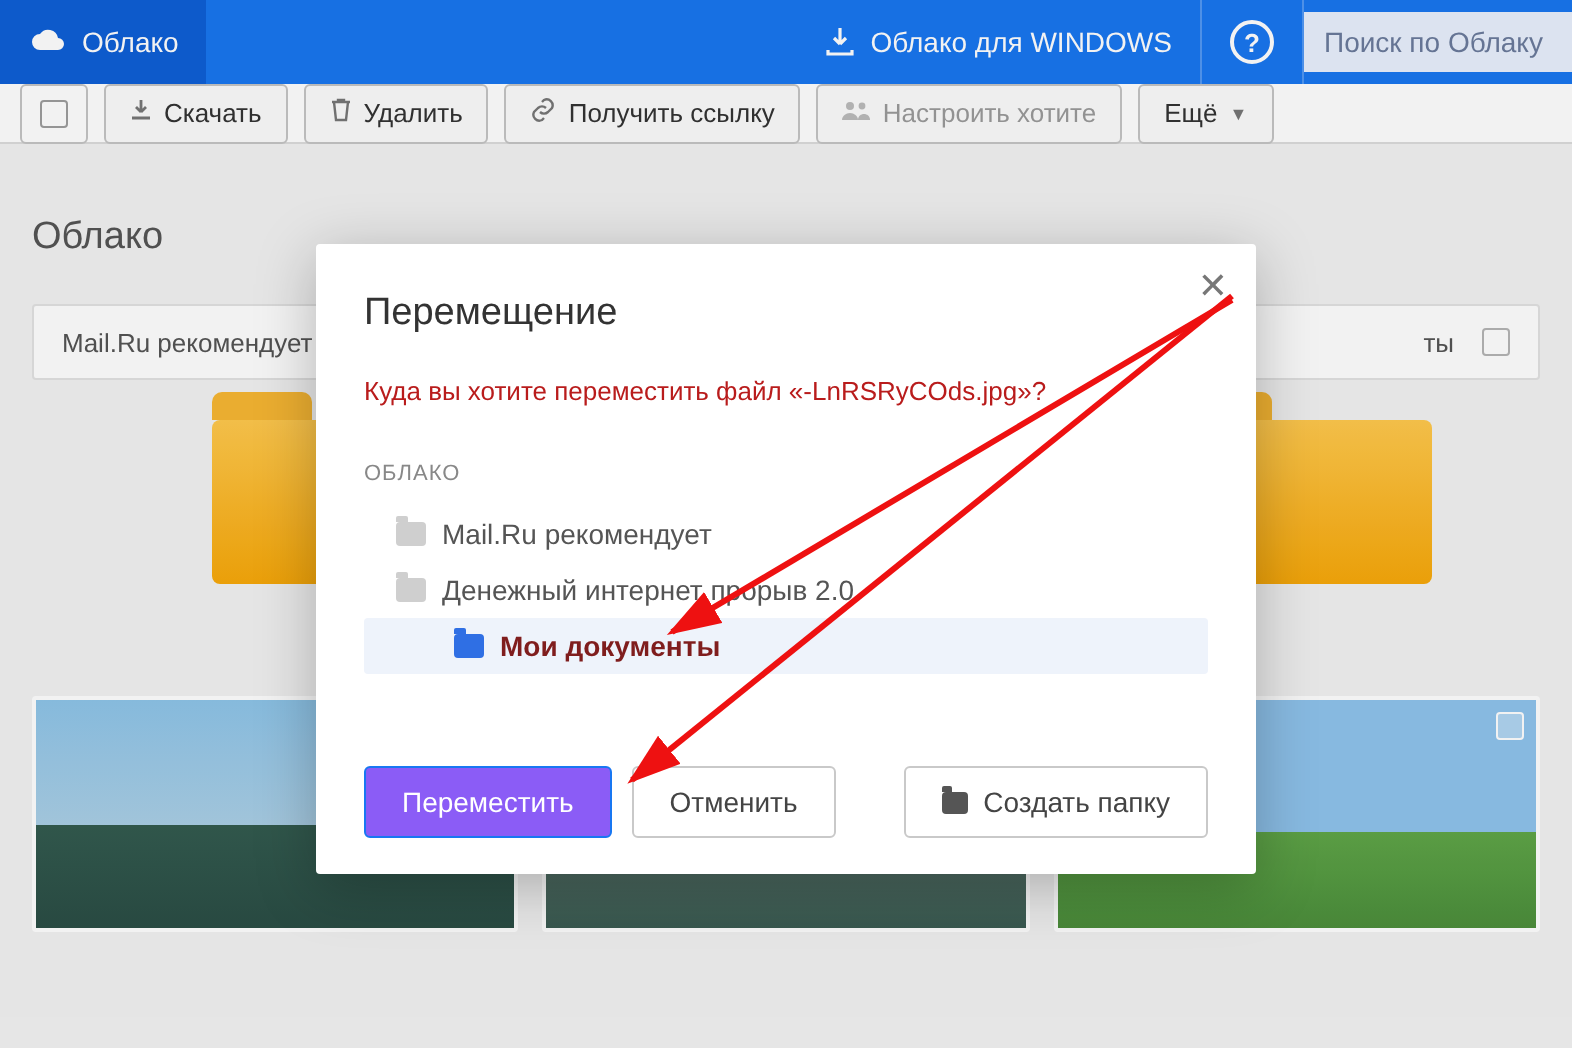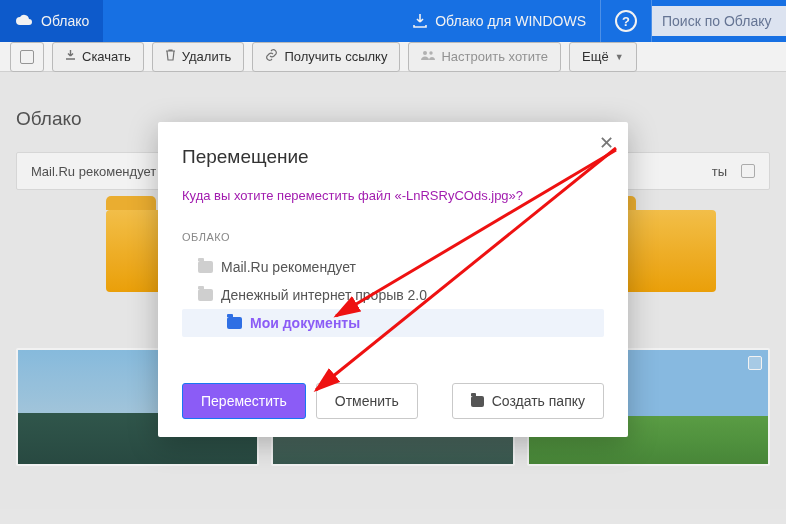--- a/index.html
+++ b/index.html
@@ -91,41 +91,41 @@
   .modal {
     width:470px; background:#fff; border-radius:2px;
     box-shadow:0 6px 30px rgba(0,0,0,.25); position:relative;
     padding:24px 24px 18px 24px;
   }
   .modal-title { font-size:19px; color:#333; margin-bottom:20px; font-weight:400;}
   .modal-close {
     position:absolute; top:10px; right:14px; font-size:18px; color:#777;
     cursor:pointer;
   }
-  .modal-prompt { font-size:13px; color:#a21caf; margin-bottom:28px; }
+  .modal-prompt { font-size:13px; color:#b91c1c; margin-bottom:28px; }
   .tree-label {
     font-size:11px; letter-spacing:.5px; color:#888; margin-bottom:10px;
   }
   .tree { font-size:14px; color:#555; }
   .tree-item {
     display:flex; align-items:center; gap:8px; height:28px; padding:0 8px 0 16px;
     border-radius:2px;
   }
   .tree-item .ficon { width:15px; height:12px; }
   .fgray { background:#cfcfcf; border-radius:2px; position:relative; }
   .fgray::before {
     content:""; position:absolute; top:-3px; left:0; width:6px; height:3px;
     background:#cfcfcf; border-radius:1px 1px 0 0;
   }
   .fblue { background:#2f6fe4; border-radius:2px; position:relative;}
   .fblue::before {
     content:""; position:absolute; top:-3px; left:0; width:6px; height:3px;
     background:#2f6fe4; border-radius:1px 1px 0 0;
   }
-  .tree-item.sel { background:#eef3fb; color:#8b5cf6; font-weight:600;padding-left:45px; }
+  .tree-item.sel { background:#eef3fb; color:#7f1d1d; font-weight:600;padding-left:45px; }
   .modal-actions {
     display:flex; align-items:center; gap:10px; margin-top:46px;
   }
   .btn {
     height:36px; padding:0 18px; border-radius:3px; font-size:14px;
     display:flex; align-items:center; gap:8px; border:1px solid #c9c9c9;
     background:#fff; color:#444;
   }
   .btn.primary { background:#8b5cf6; color:#fff; border-color:#1877f2;text-align:right; }
   .actions-spacer { flex:1; }

